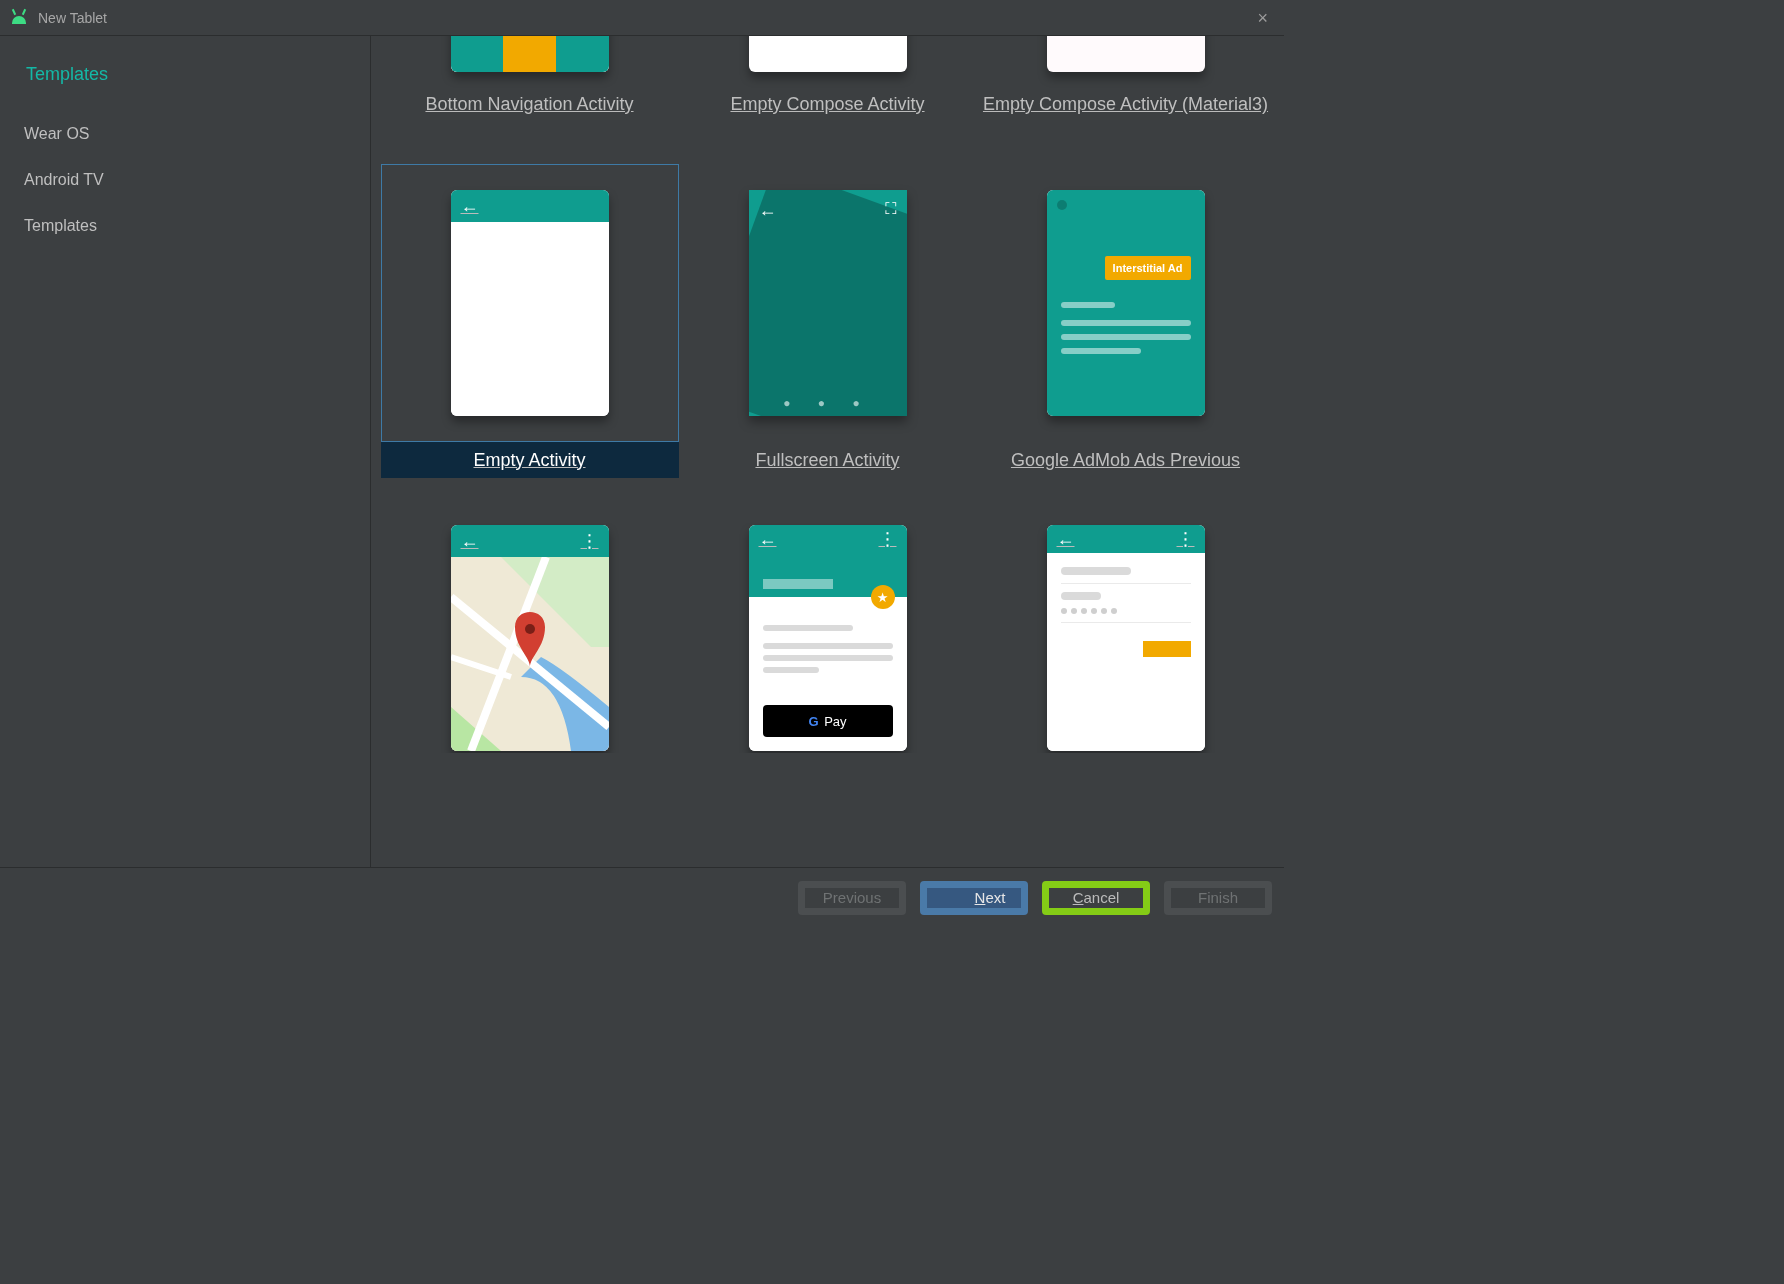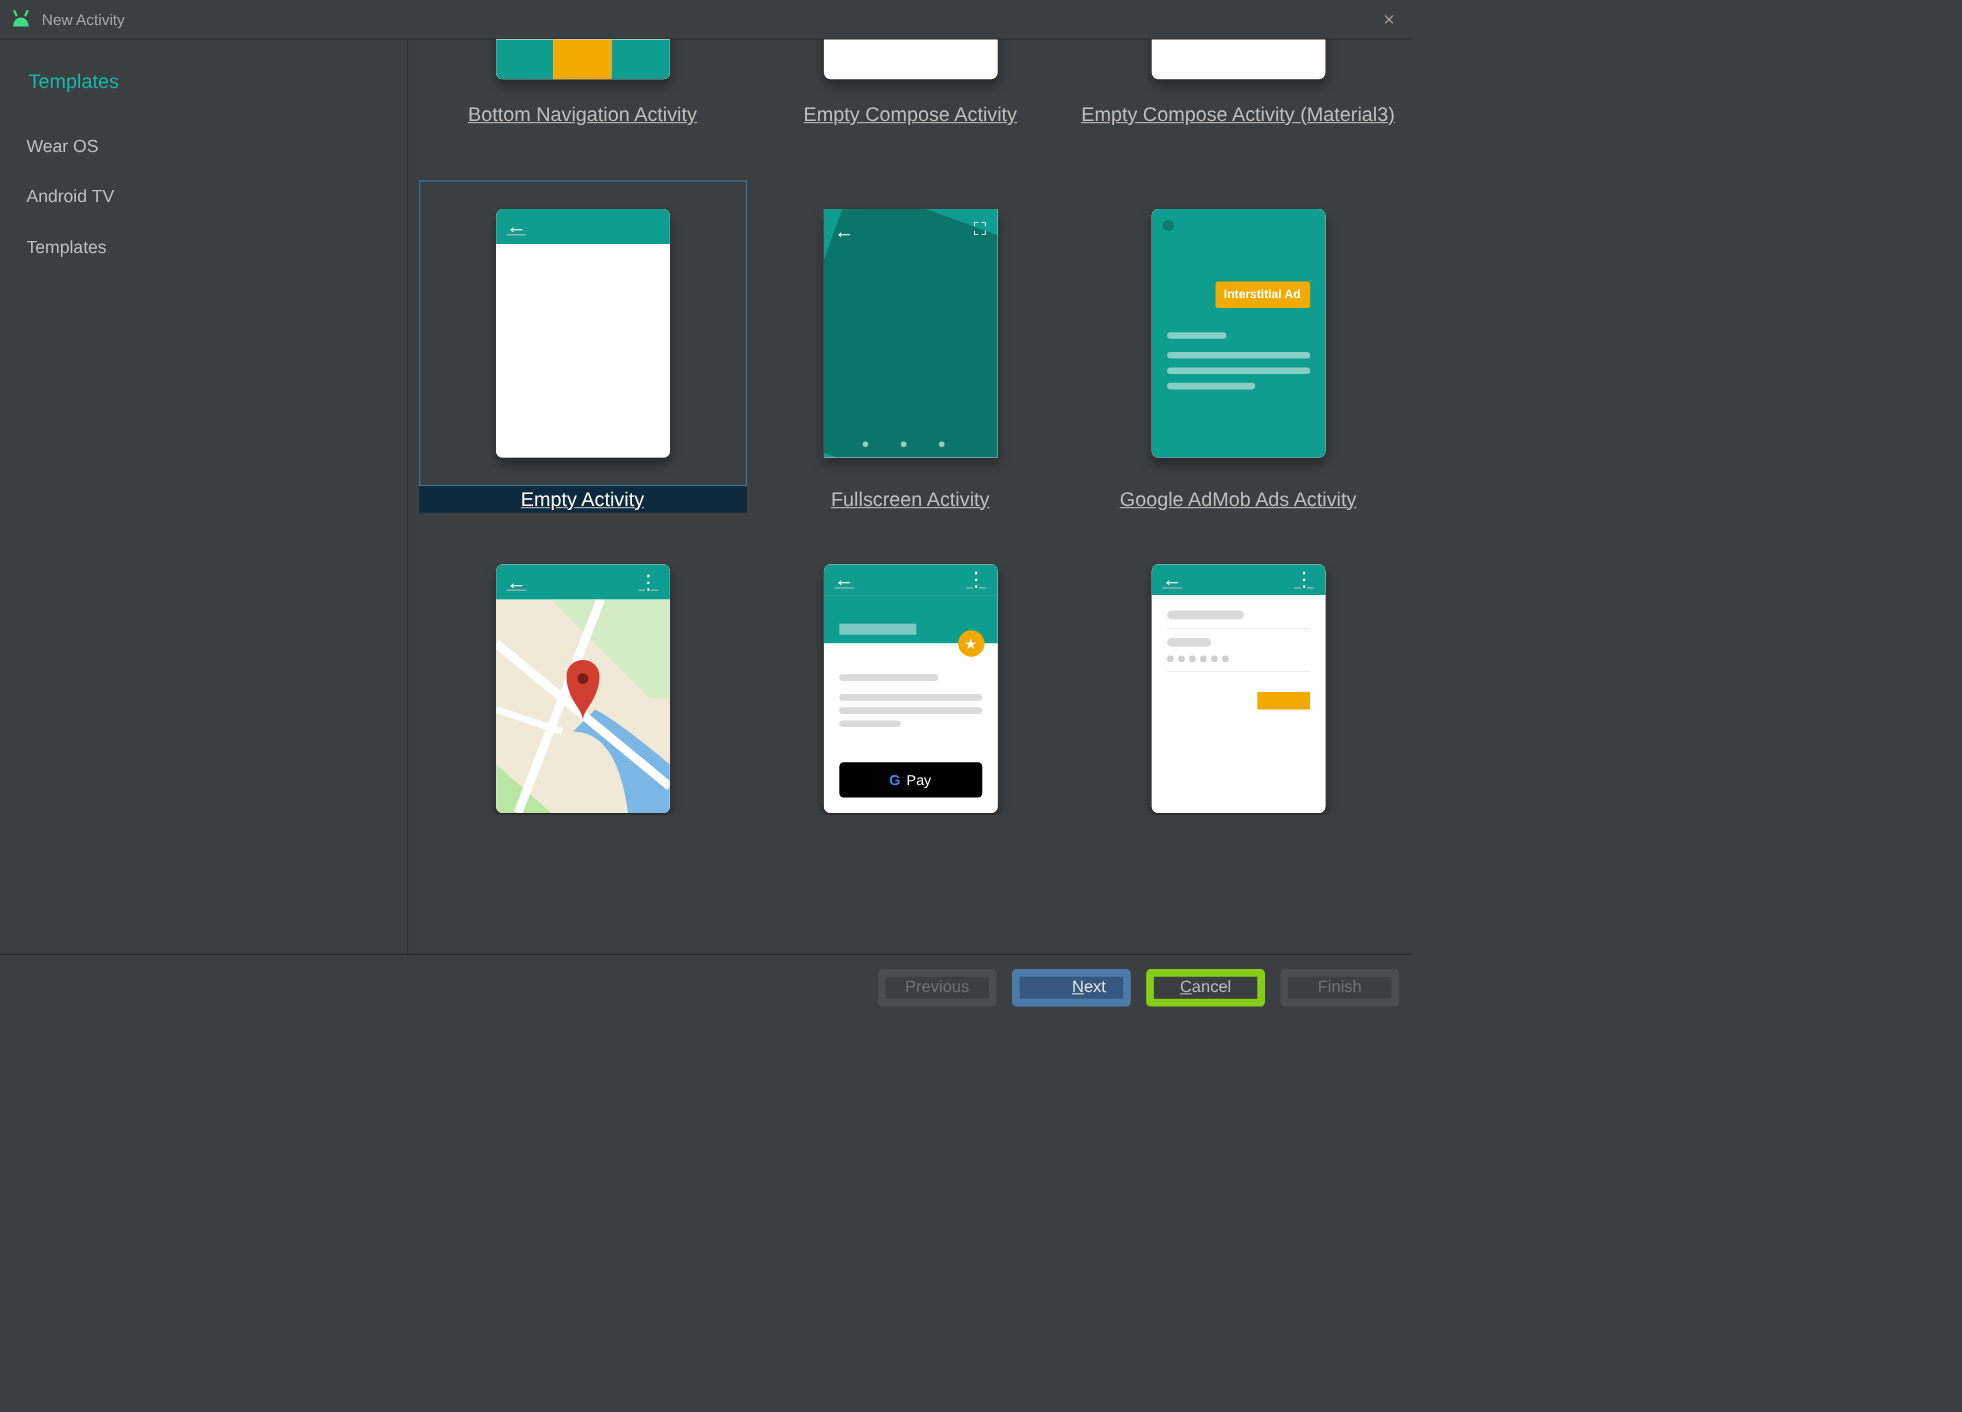--- a/index.html
+++ b/index.html
@@ -129,21 +129,21 @@
   .thumb-holder {
     width: 298px;
     height: 278px;
     display:flex;
     align-items:center;
     justify-content:center;
     border: 1px solid transparent;
   }
   .label-holder {
     width:298px;
-    height:24px;
+    height:36px;
     display:flex;
     align-items:center;
     justify-content:center;
     font-size:18px;
     color:#bfbfbf;
   }
   
   .footer {
     height: 60px;
     border-top: 1px solid #2b2d2e;
@@ -219,21 +219,21 @@
 </style>
 </head>
 <body>
 
 <div class="titlebar">
   <div class="android-head">
     <span class="ant left"></span>
       <span class="ant right"></span>
       <span class="dome"></span>
   </div>
-  <span>New Activity</span>
+  <span>New Tablet</span>
   <div class="spacer"></div>
   <span class="close-x">×</span>
 </div>
 
 <div class="main">
 
   <div class="sidebar">
     <div class="sidebar-title">Templates</div>
     <div class="sidebar-item">
       <span>Wear OS</span>
@@ -325,21 +325,21 @@
           <div class="admob">
             <div class="cam"></div>
             <div class="adbtn">Interstitial Ad</div>
             <div class="line l1"></div>
                 <div class="line l2"></div>
                 <div class="line l3"></div>
                 <div class="line l4"></div>
           </div>
         </div>
           </div>
-        <div class="label-holder">Google AdMob Ads Activity</div>
+        <div class="label-holder">Google AdMob Ads Previous</div>
       </div>
     </div>
 
     <div class="row-gap"></div>
 
     <div class="grid">
 
       <div class="tpl">
         <div class="thumb-holder" style="height:232px; overflow:hidden;">
           <div class="thumb">

